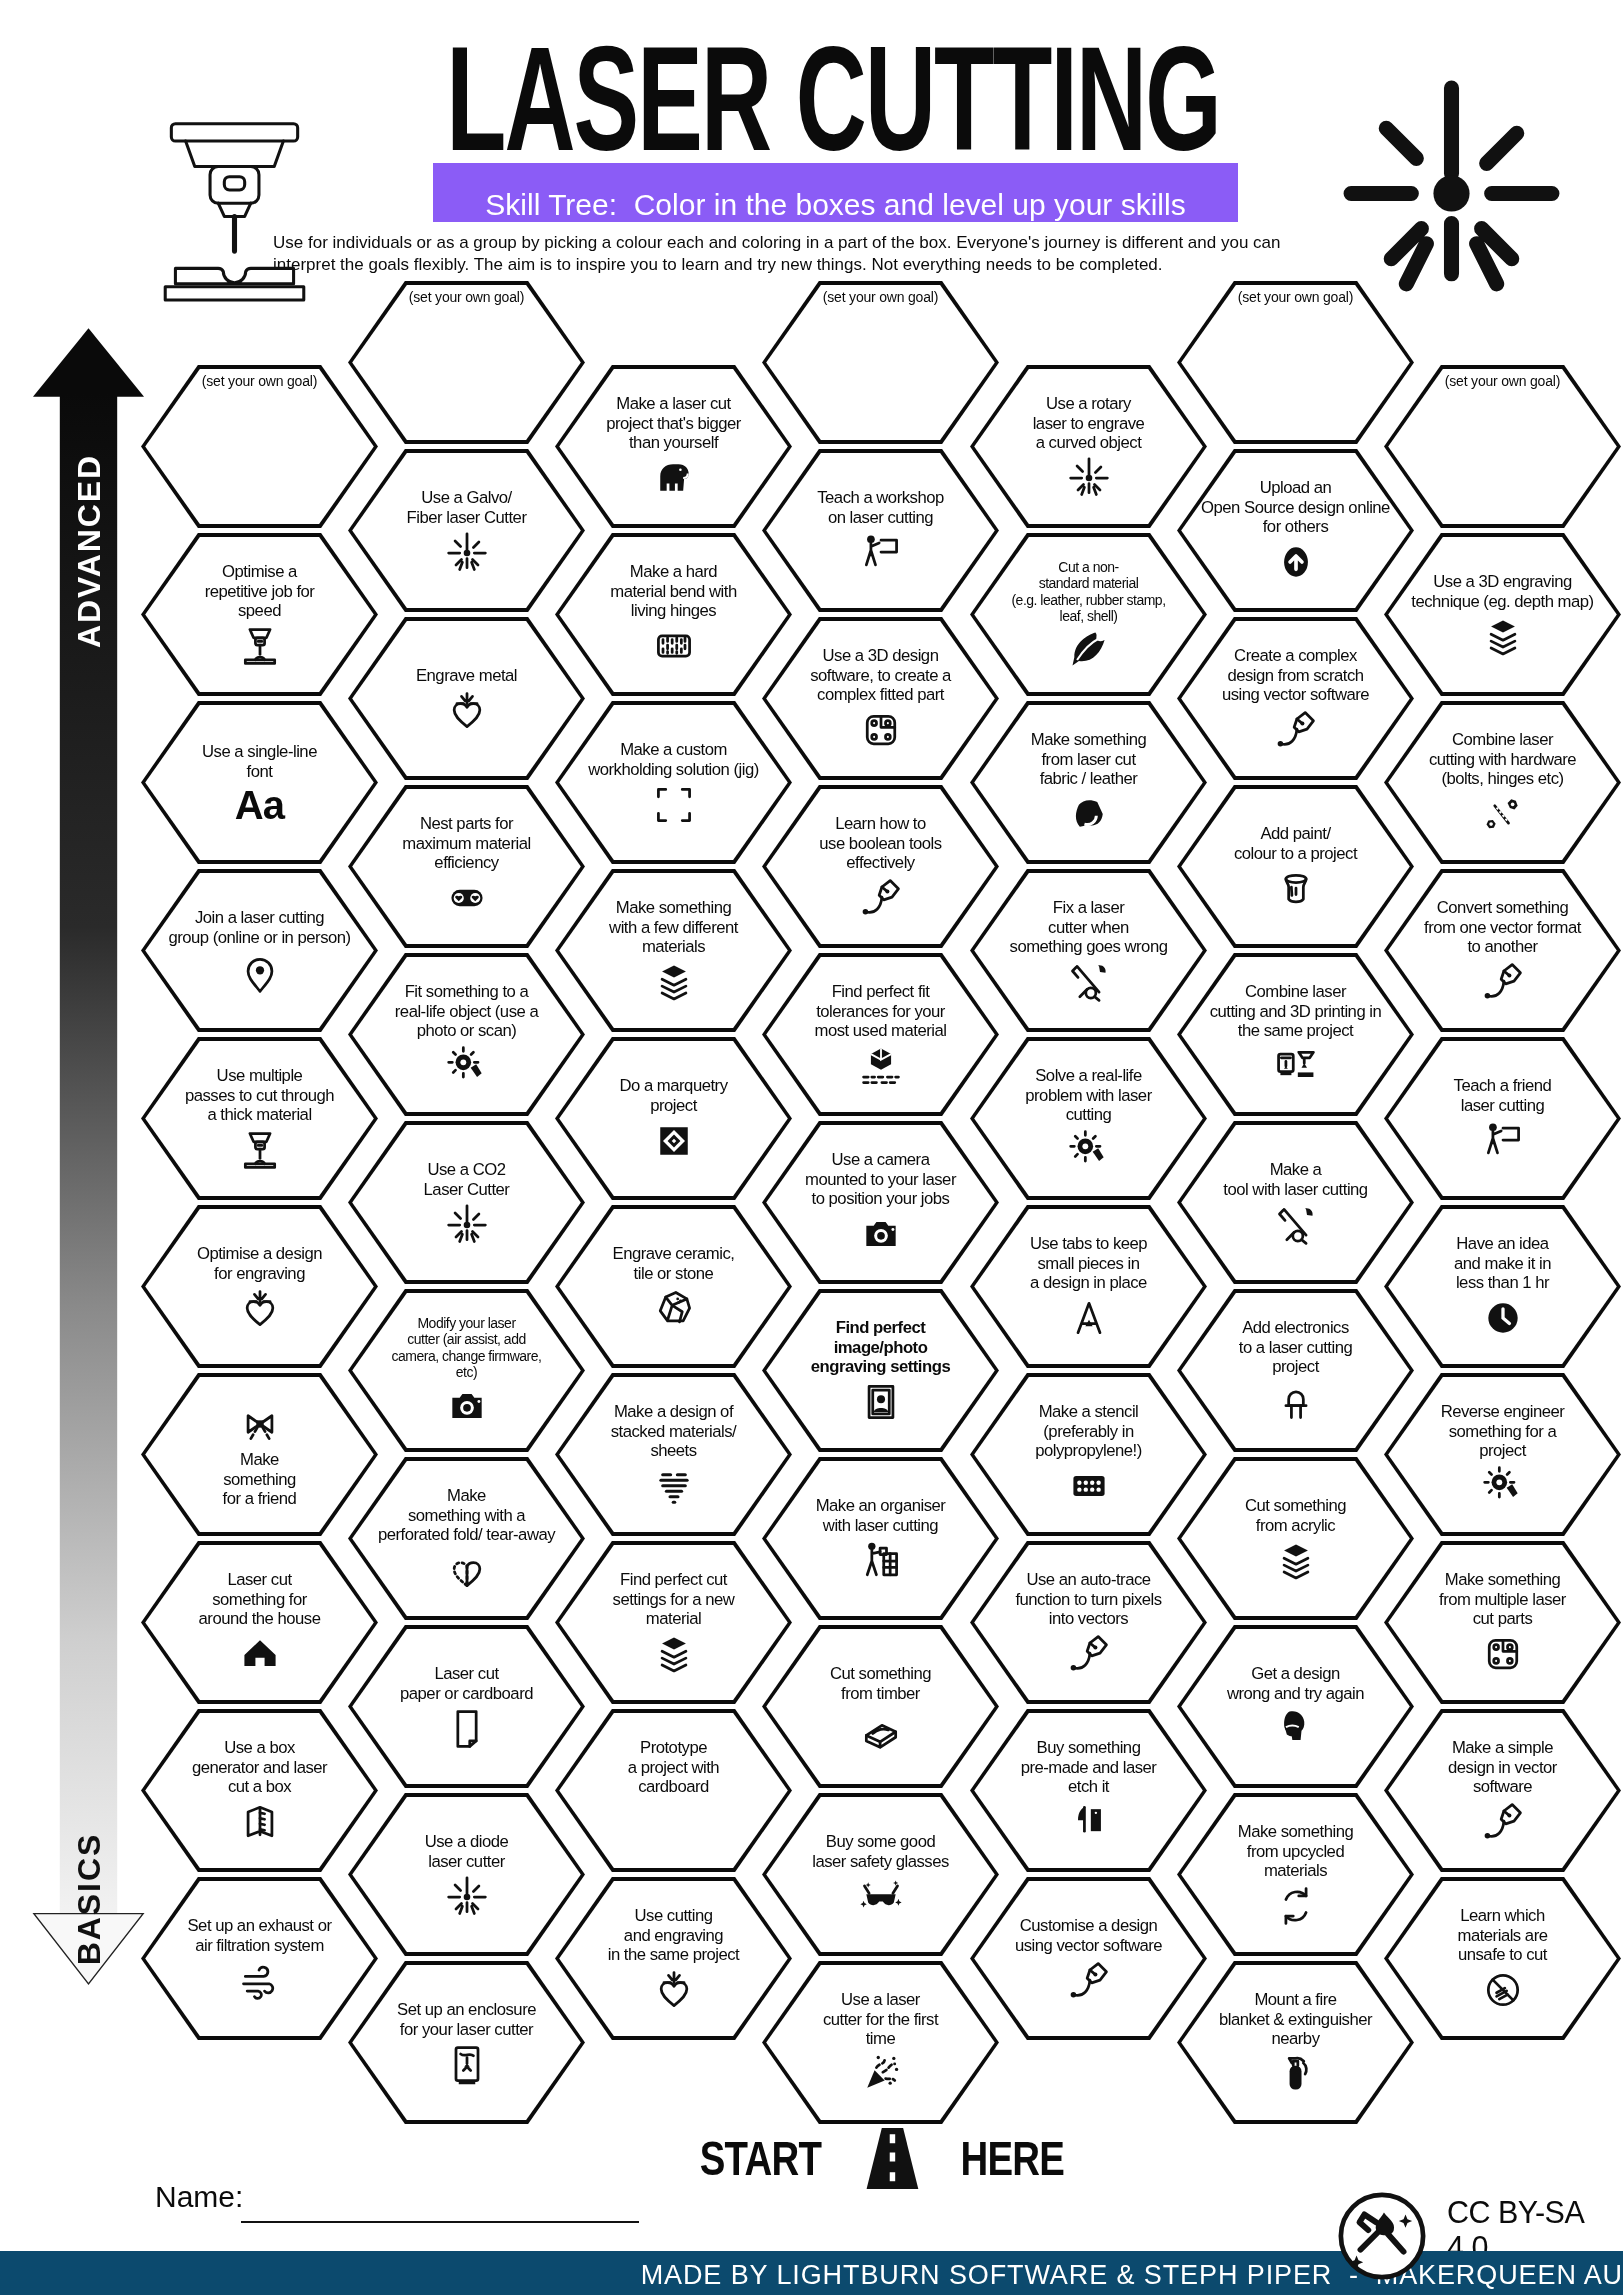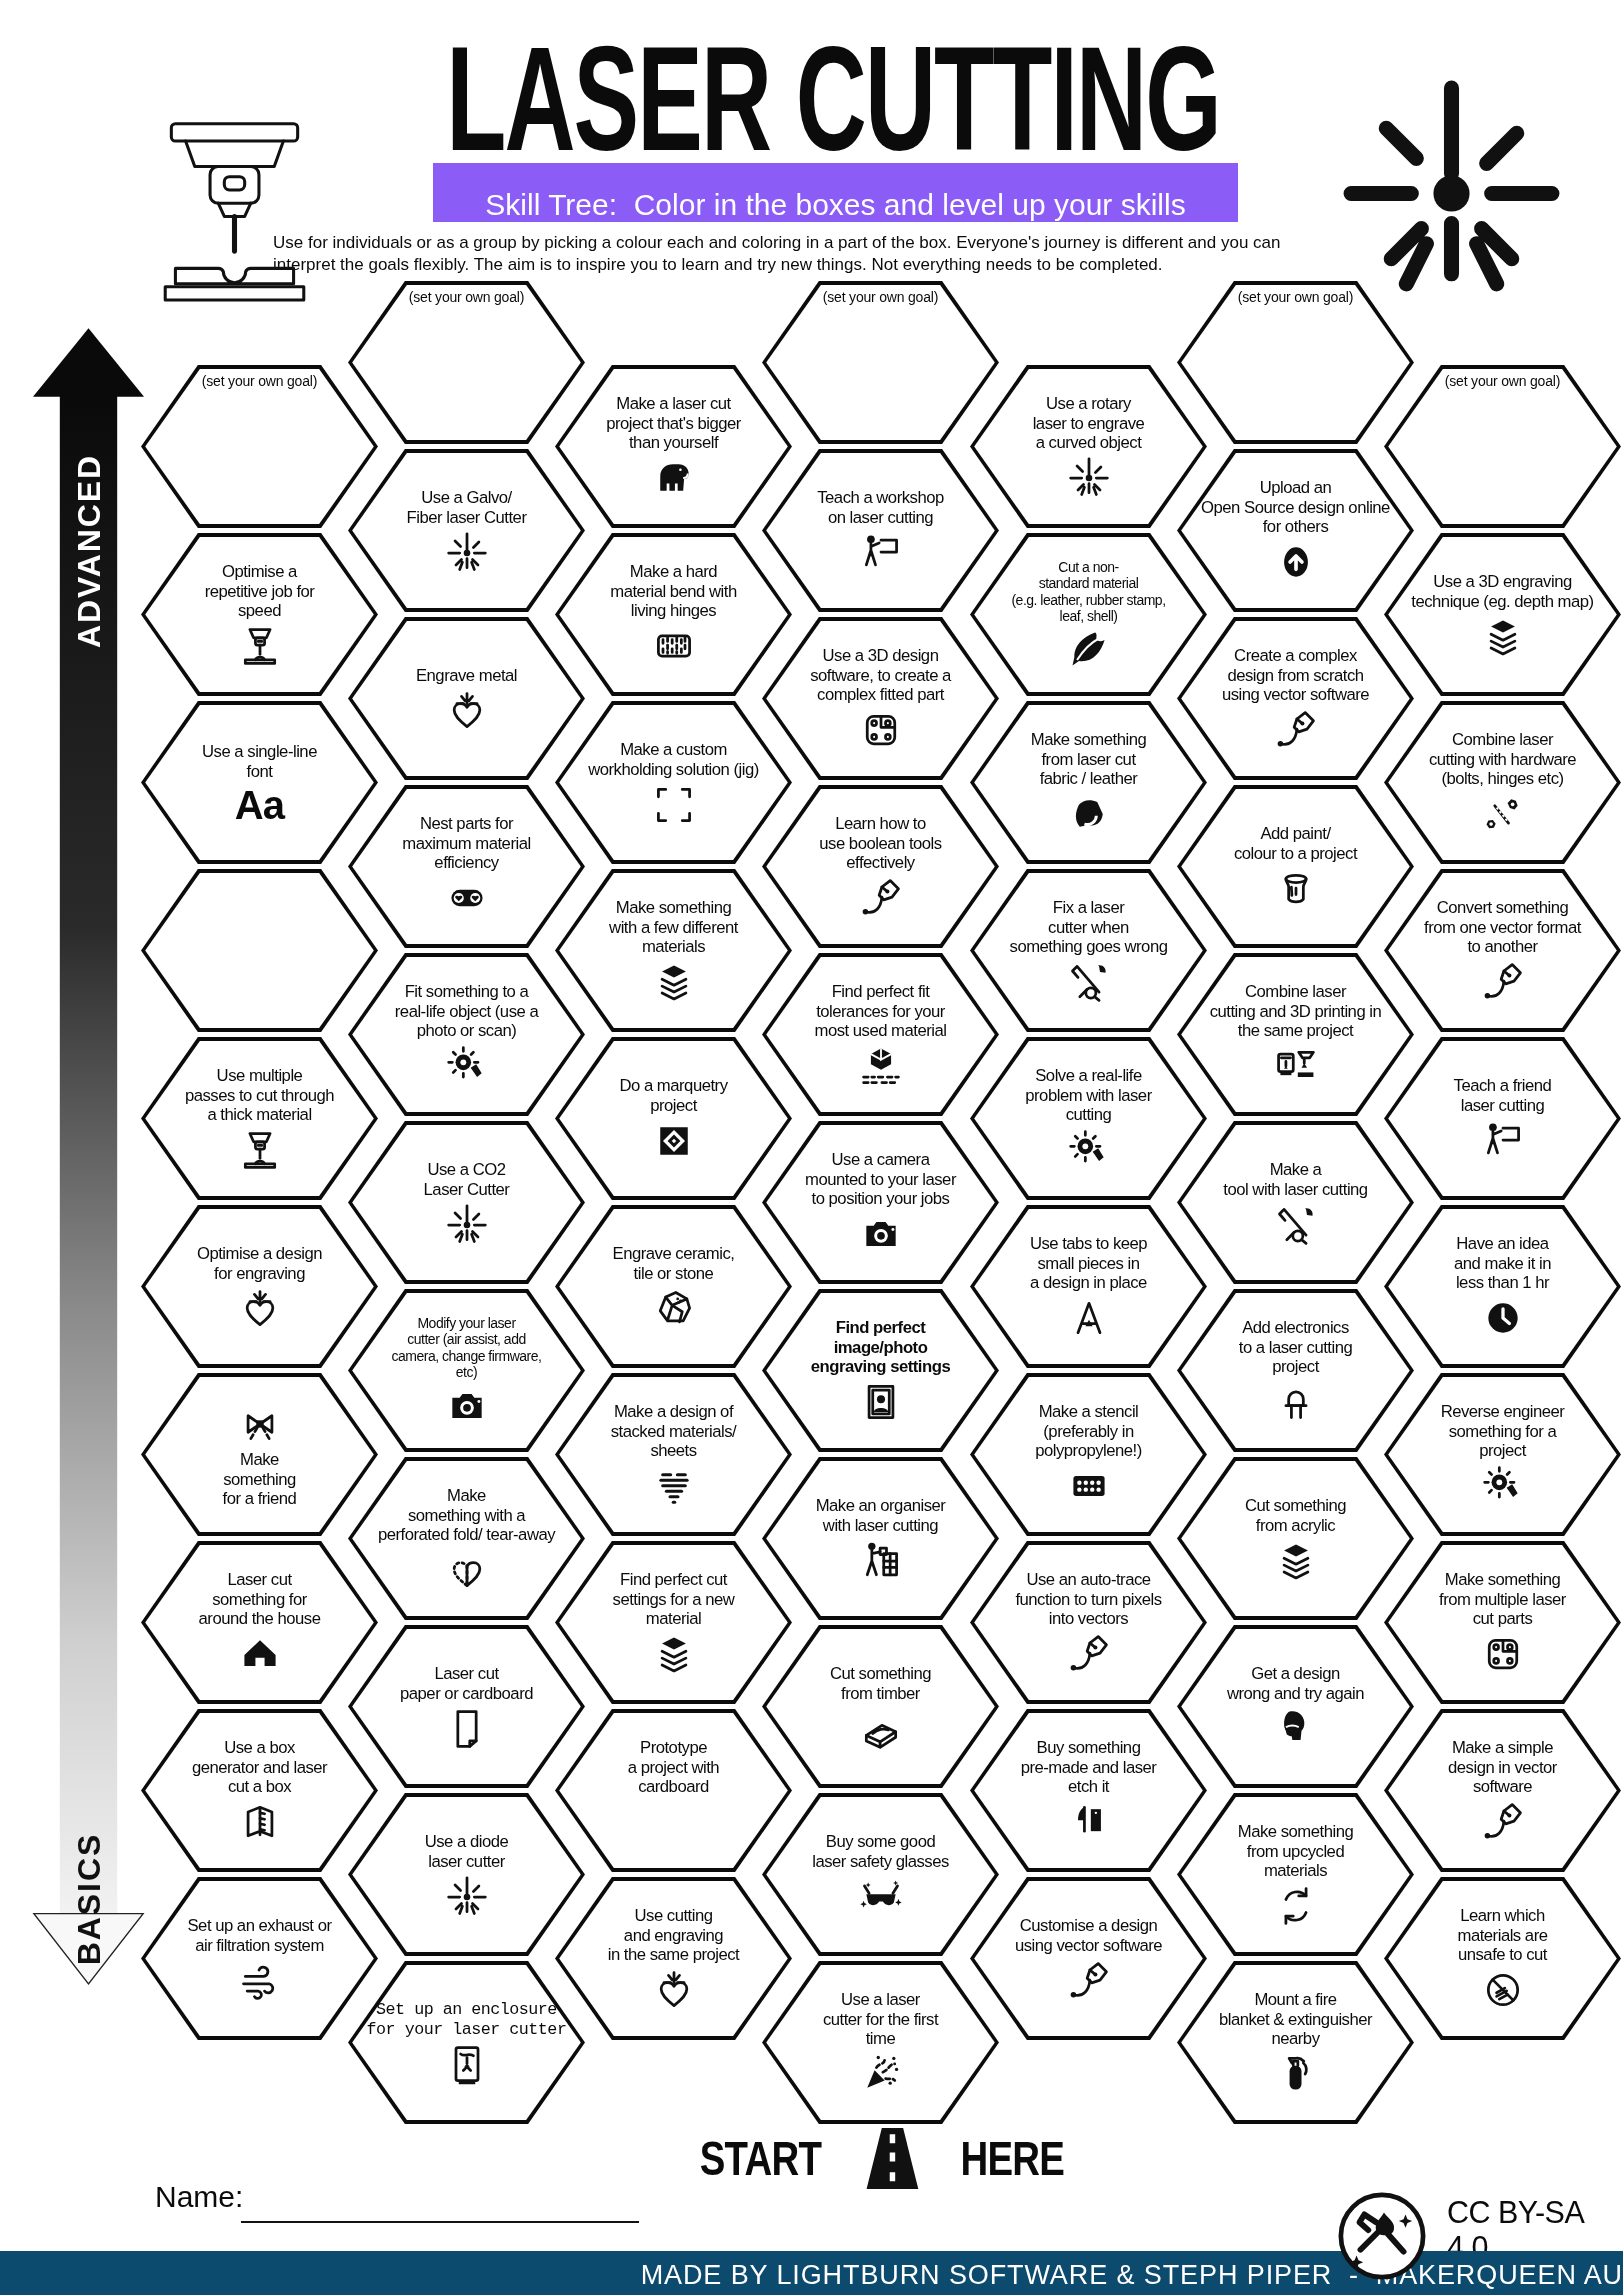--- a/index.html
+++ b/index.html
@@ -122,20 +122,30 @@
       <div class="hx-fill"></div>
       <div class="hex-content">
         <div class="hex-label">Use a single-line
 font</div>
         <span class="aa">Aa</span>
       </div>
     </div>
     <div class="hex" style="left: 141px; top: 869px; width: 237px; height: 163px;">
       <div class="hx-border"></div>
       <div class="hx-fill"></div>
+      <div class="hex-content">
+        <div class="hex-label">Join a laser cutting
+group (online or in person)</div>
+        <span class="hex-icon">
+          <svg viewBox="0 0 48 48">
+            <path class="st" d="M24 44c-8-10-13-15-13-22a13 13 0 1 1 26 0c0 7-5 12-13 22z"></path>
+            <circle cx="24" cy="21" r="4.5" fill="#111"></circle>
+          </svg>
+        </span>
+      </div>
     </div>
     <div class="hex" style="left: 141px; top: 1037px; width: 237px; height: 163px;">
       <div class="hx-border"></div>
       <div class="hx-fill"></div>
       <div class="hex-content">
         <div class="hex-label">Use multiple
 passes to cut through
 a thick material</div>
         <span class="hex-icon">
           <svg viewBox="0 0 48 48">
@@ -361,21 +371,21 @@
 laser cutter</div>
         <span class="hex-icon">
           <svg viewBox="0 0 48 48">
             <path class="st" d="M24 3v17" stroke-width="4.5"></path>
             <circle cx="24" cy="24" r="3.6" fill="#111"></circle>
             <path class="st" d="M11 11l6 6M37 12l-6 6M4 24h12M32 24h12M12 37l6-6M36 37l-6-6M24 30v10M16 42l3-8M32 42l-3-8" stroke-width="3.2"></path>
           </svg>
         </span>
       </div>
     </div>
-    <div class="hex" style="left: 348px; top: 1961px; width: 237px; height: 163px; font-family: Liberation Mono, monospace;">
+    <div class="hex" style="left: 348px; top: 1961px; width: 237px; height: 163px;">
       <div class="hx-border"></div>
       <div class="hx-fill"></div>
       <div class="hex-content">
         <div class="hex-label">Set up an enclosure
 for your laser cutter</div>
         <span class="hex-icon">
           <svg viewBox="0 0 48 48">
             <rect class="st" x="12" y="5" width="24" height="36" rx="2"></rect>
             <path class="st" d="M17 12c5 4 10-2 14 2" stroke-width="3.4"></path>
             <path class="st" d="M24 16v6" stroke-width="2"></path>

